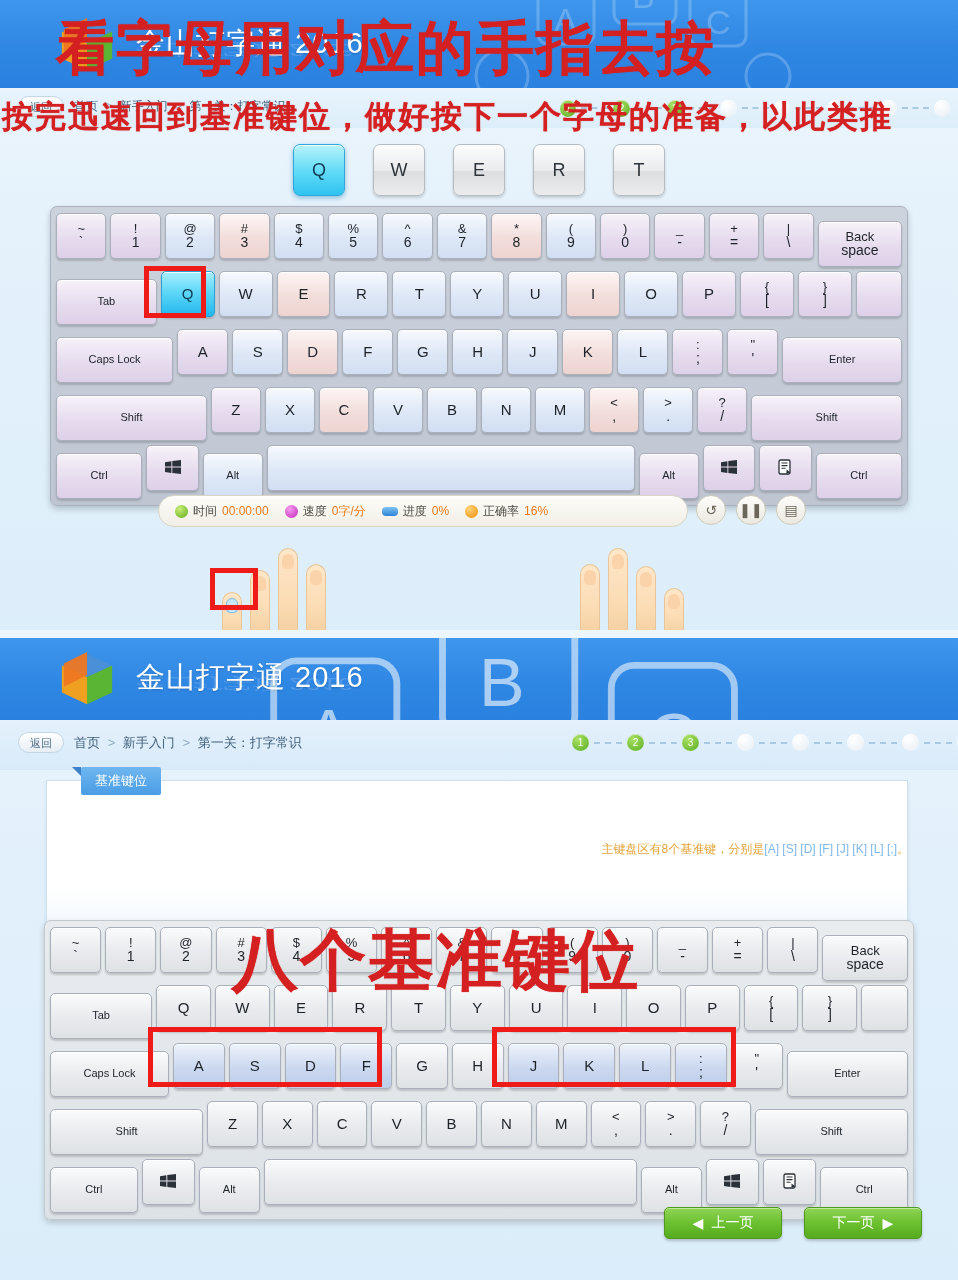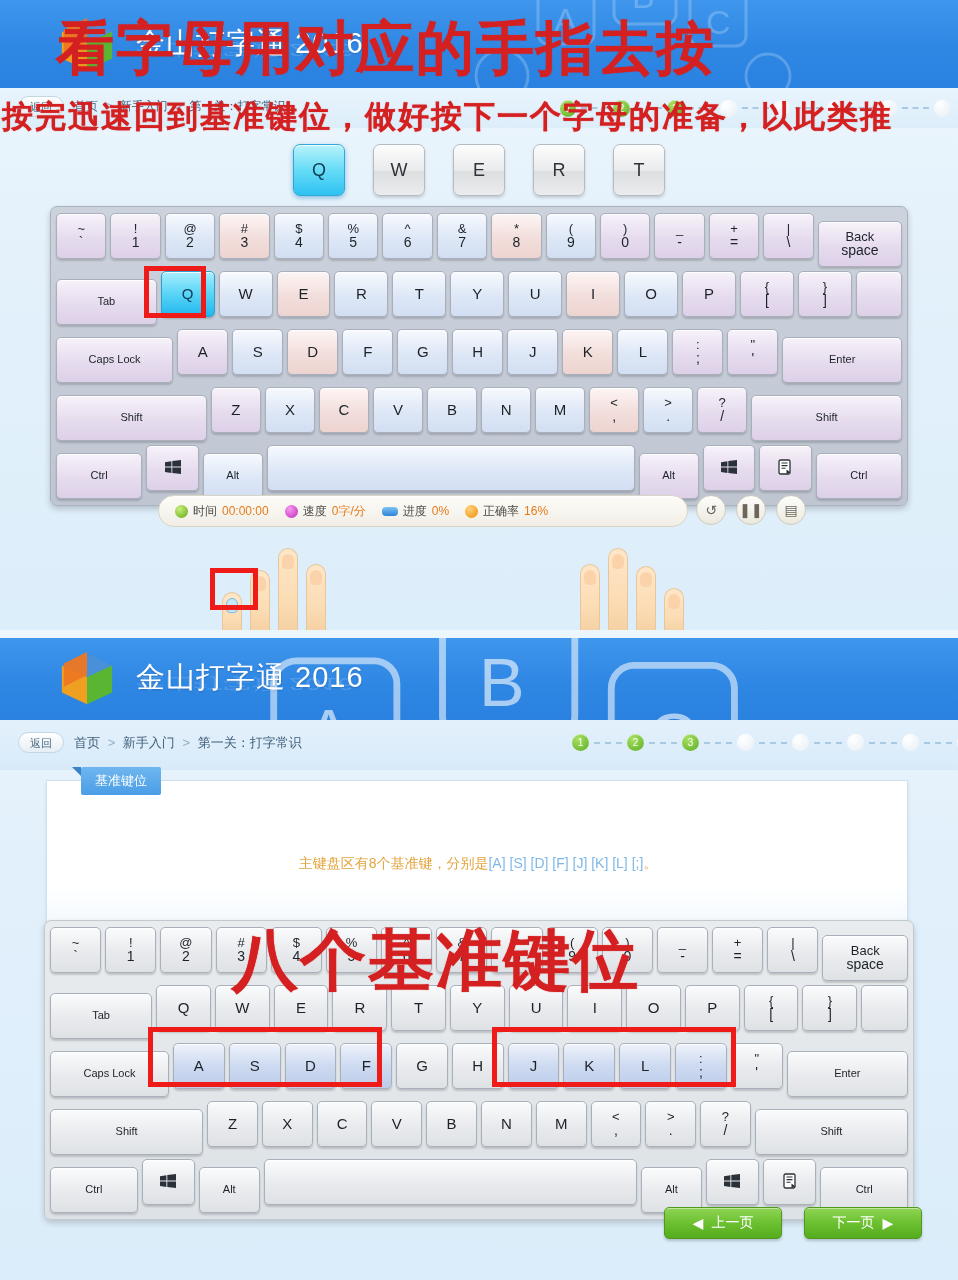--- a/index.html
+++ b/index.html
@@ -185,22 +185,22 @@
     background: linear-gradient(180deg,#6fb6ef 0%, #4a9de6 100%);
     color: #fff; font-size: 13px; padding: 5px 14px;
     border-radius: 2px;
   }
   .card-tab::before {
     content:""; position: absolute; left: -9px; top: 0;
     border-width: 0 9px 9px 0; border-style: solid;
     border-color: transparent #3b82c6 transparent transparent;
   }
   .card-text {
-    position: absolute; left: 0; top: 74px; width: 862px;
-    text-align: center; font-size: 14px; color: #e3a43c; white-space: nowrap;
+    position: absolute; left: 0; top: 60px; width: 862px;
+    text-align: right; font-size: 12px; color: #e3a43c; white-space: nowrap;
   }
   .card-text .kk { color: #7fb8e8; }
   .overlay-red {
     position: absolute; color: #d42020; font-weight: bold;
     letter-spacing: 2px; white-space: nowrap; z-index: 60;
     text-shadow: 0 0 1px #d42020;
     text-align: right;
   }
   .navbtns { position: absolute; left: 664px; top: 1207px; display: flex; gap: 22px; z-index: 30;}
   .navbtn {

